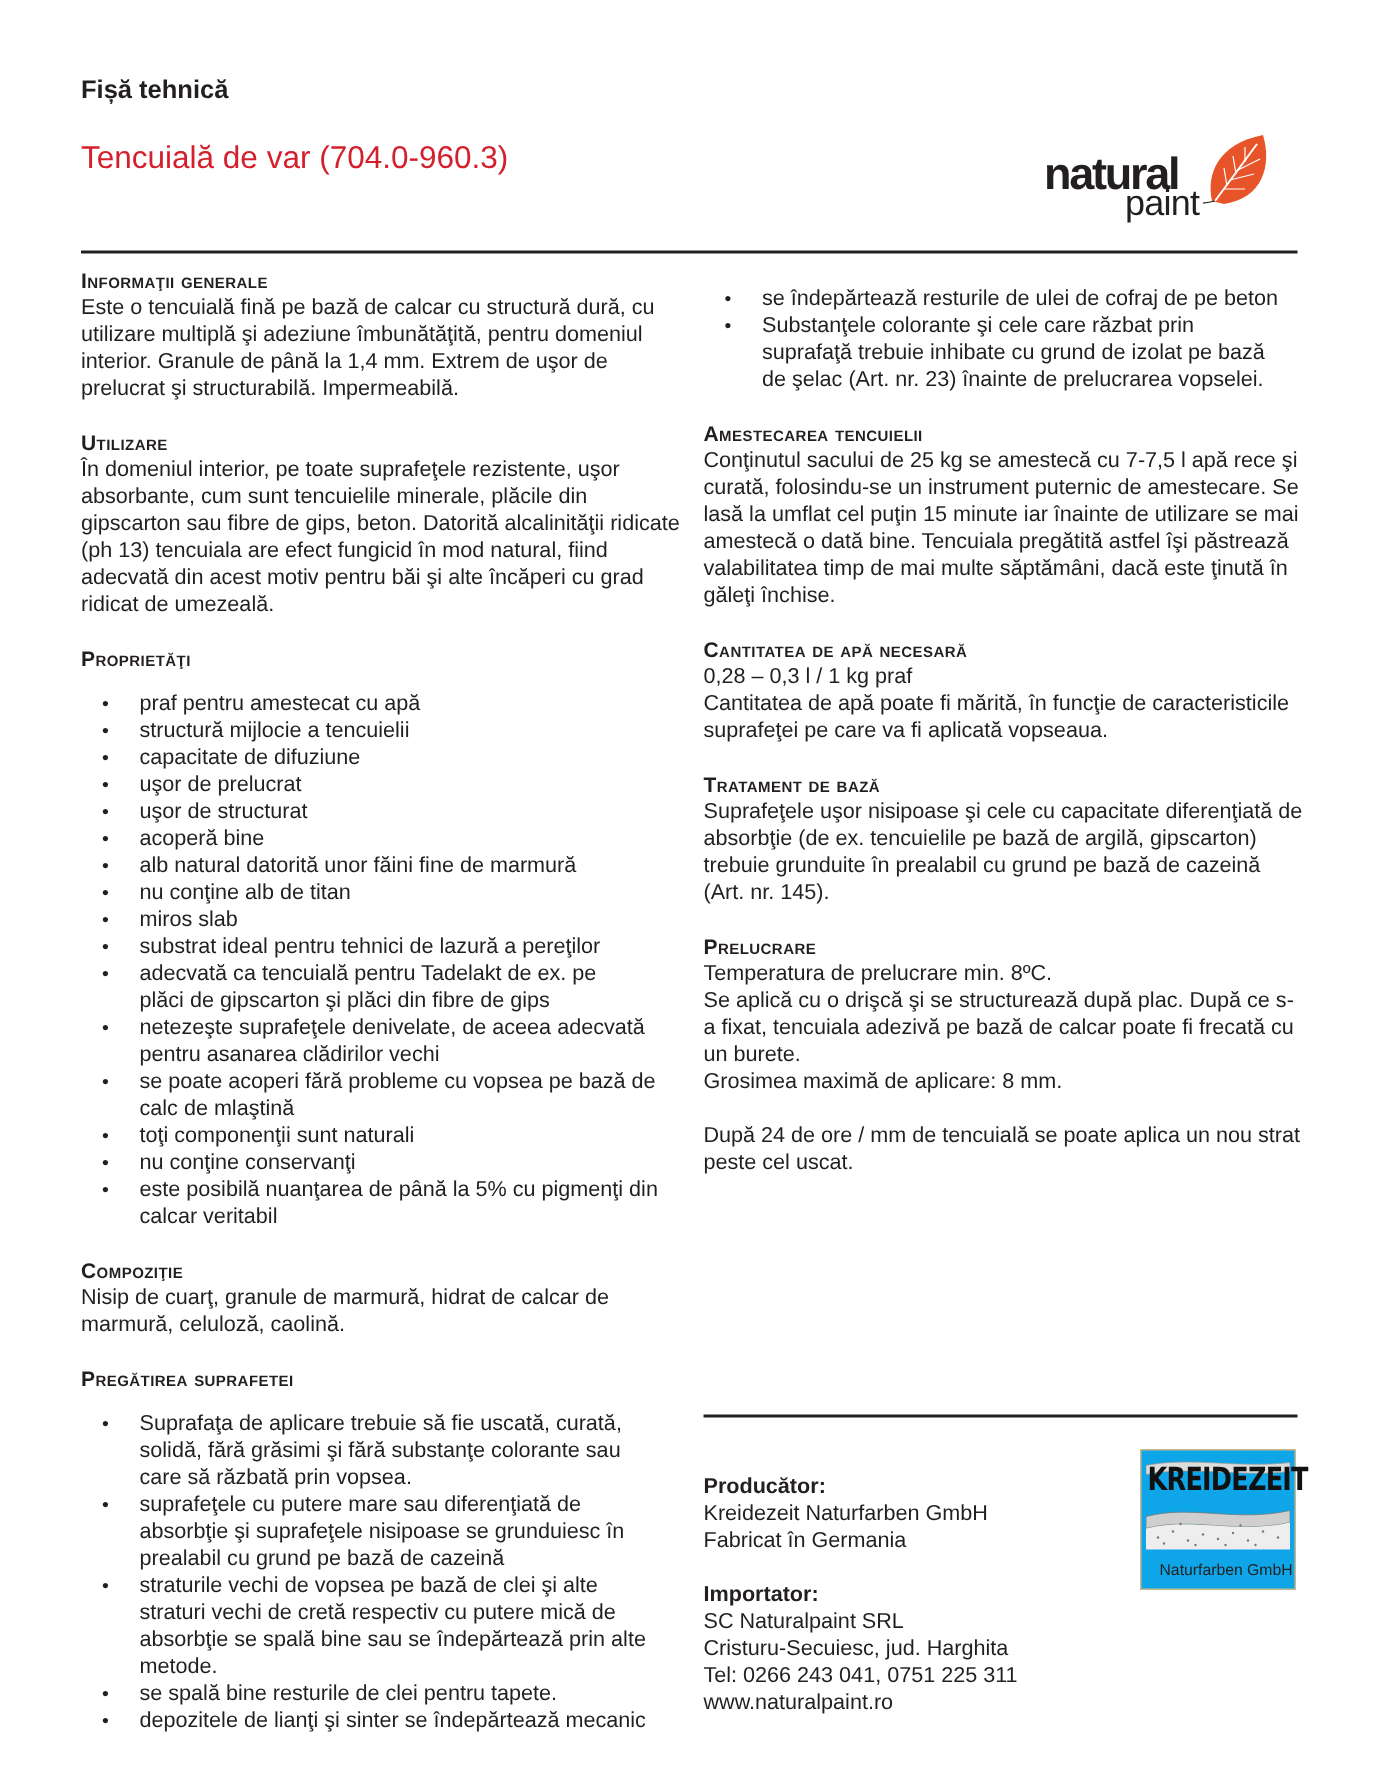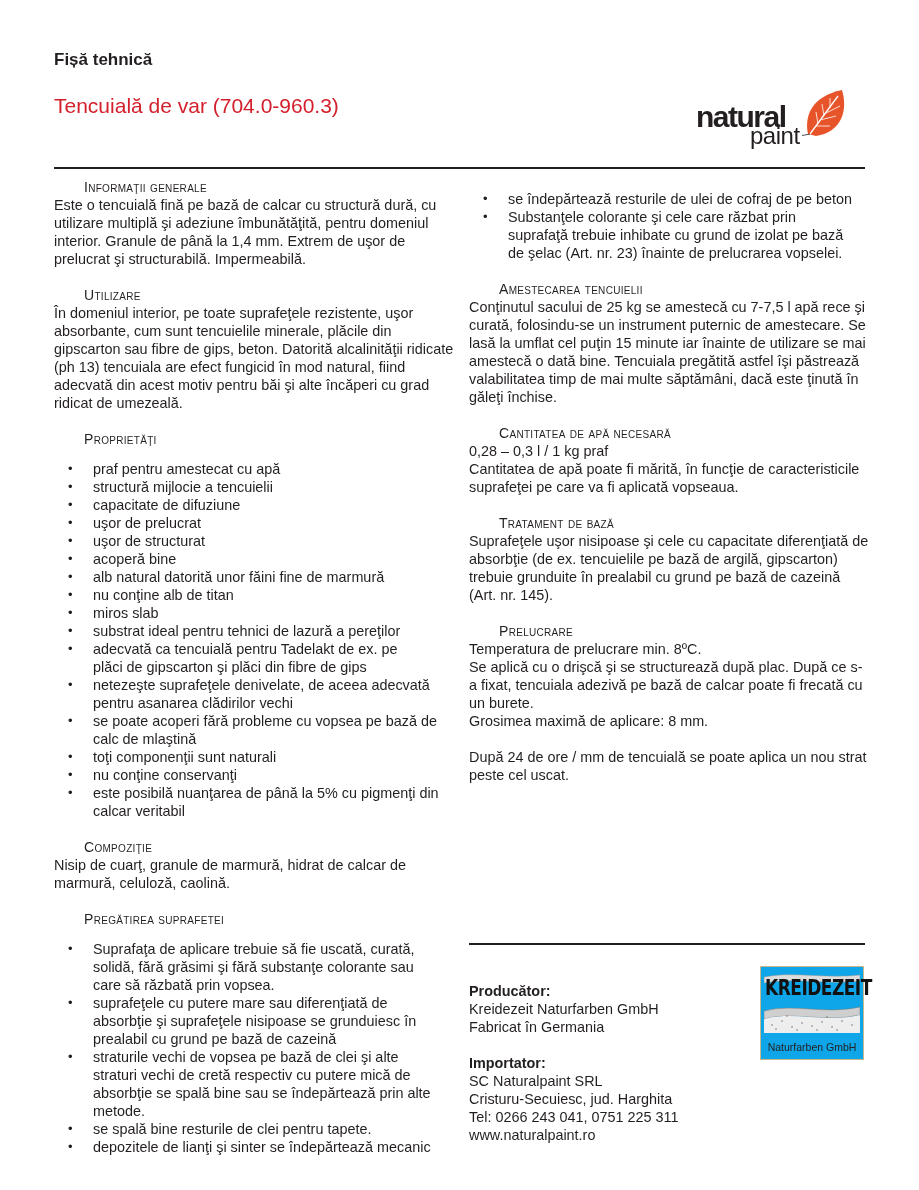--- a/index.html
+++ b/index.html
@@ -9,32 +9,32 @@
   .doc-title { position: absolute; left: 54px; top: 94px; font-size: 21px; color: #d4202c; }
   .logo { position: absolute; left: 696px; top: 86px; width: 160px; height: 66px; }
   .logo .word1 { position: absolute; left: 0; top: 2px; font-size: 30px; font-weight: bold; letter-spacing: -1.5px; color: #231f20; margin-top: 12px; }
   .logo .word2 { position: absolute; left: 54px; top: 36px; font-size: 24px; color: #231f20; letter-spacing: -0.5px; }
   .logo svg { position: absolute; left: 106px; top: 0; }
   .top-rule { position: absolute; left: 54px; top: 167px; width: 811px; height: 2px; background: #231f20; }
   .col { position: absolute; top: 178px; font-size: 14.4px; line-height: 18px; }
   .col-left { left: 54px; width: 400px; }
   .col-right { left: 469px; width: 400px; }
   .section { margin-bottom: 18px; }
-  .sec-head { font-weight: normal; font-variant: small-caps; font-size: 14px; letter-spacing: 0.3px; margin-left: 30px; }
+  .sec-head { font-weight: bold; font-variant: small-caps; font-size: 14px; letter-spacing: 0.3px; }
   p { margin: 0; }
   ul { margin: 12px; padding: 0; list-style: none; }
   li { position: relative; padding-left: 27px; }
   li::before { content: "•"; position: absolute; left: 2px; top: 0; font-size: 13px; }
   .bottom-rule { position: absolute; left: 469px; top: 943px; width: 396px; height: 2px; background: #231f20; }
   .contact { position: absolute; left: 469px; top: 982px; width: 260px; font-size: 14.4px; line-height: 18px; }
   .contact .label { font-weight: bold; }
   .contact .gap { height: 18px; }
   .kz-logo { position: absolute; left: 760px; top: 966px; width: 104px; height: 94px; border: 1.5px solid #c9b98a; background: #0ea5e9; box-sizing: border-box; }
   .kz-logo .kz-word { position: absolute; left: 4px; top: 10px; width: 94px; text-align: center; font-family: "DejaVu Sans", sans-serif; font-size: 17px; font-weight: bold; letter-spacing: -0.5px; color: #111; transform: scaleY(1.25); }
-  .kz-logo .kz-sub { position: absolute; left: 0; bottom: 6px; width: 100%; text-align: center; font-size: 10.5px; color: #222; }
+  .kz-logo .kz-sub { position: absolute; left: 12px; bottom: 6px; width: 100%; text-align: left; font-size: 10.5px; color: #222; }
   .kz-logo svg { position: absolute; left: 3px; top: 4px; }
 </style>
 </head>
 <body>
 
 <div class="doc-label">Fișă tehnică</div>
 <div class="doc-title">Tencuială de var (704.0-960.3)</div>
 
 <div class="logo">
   <span class="word1">natural</span>

